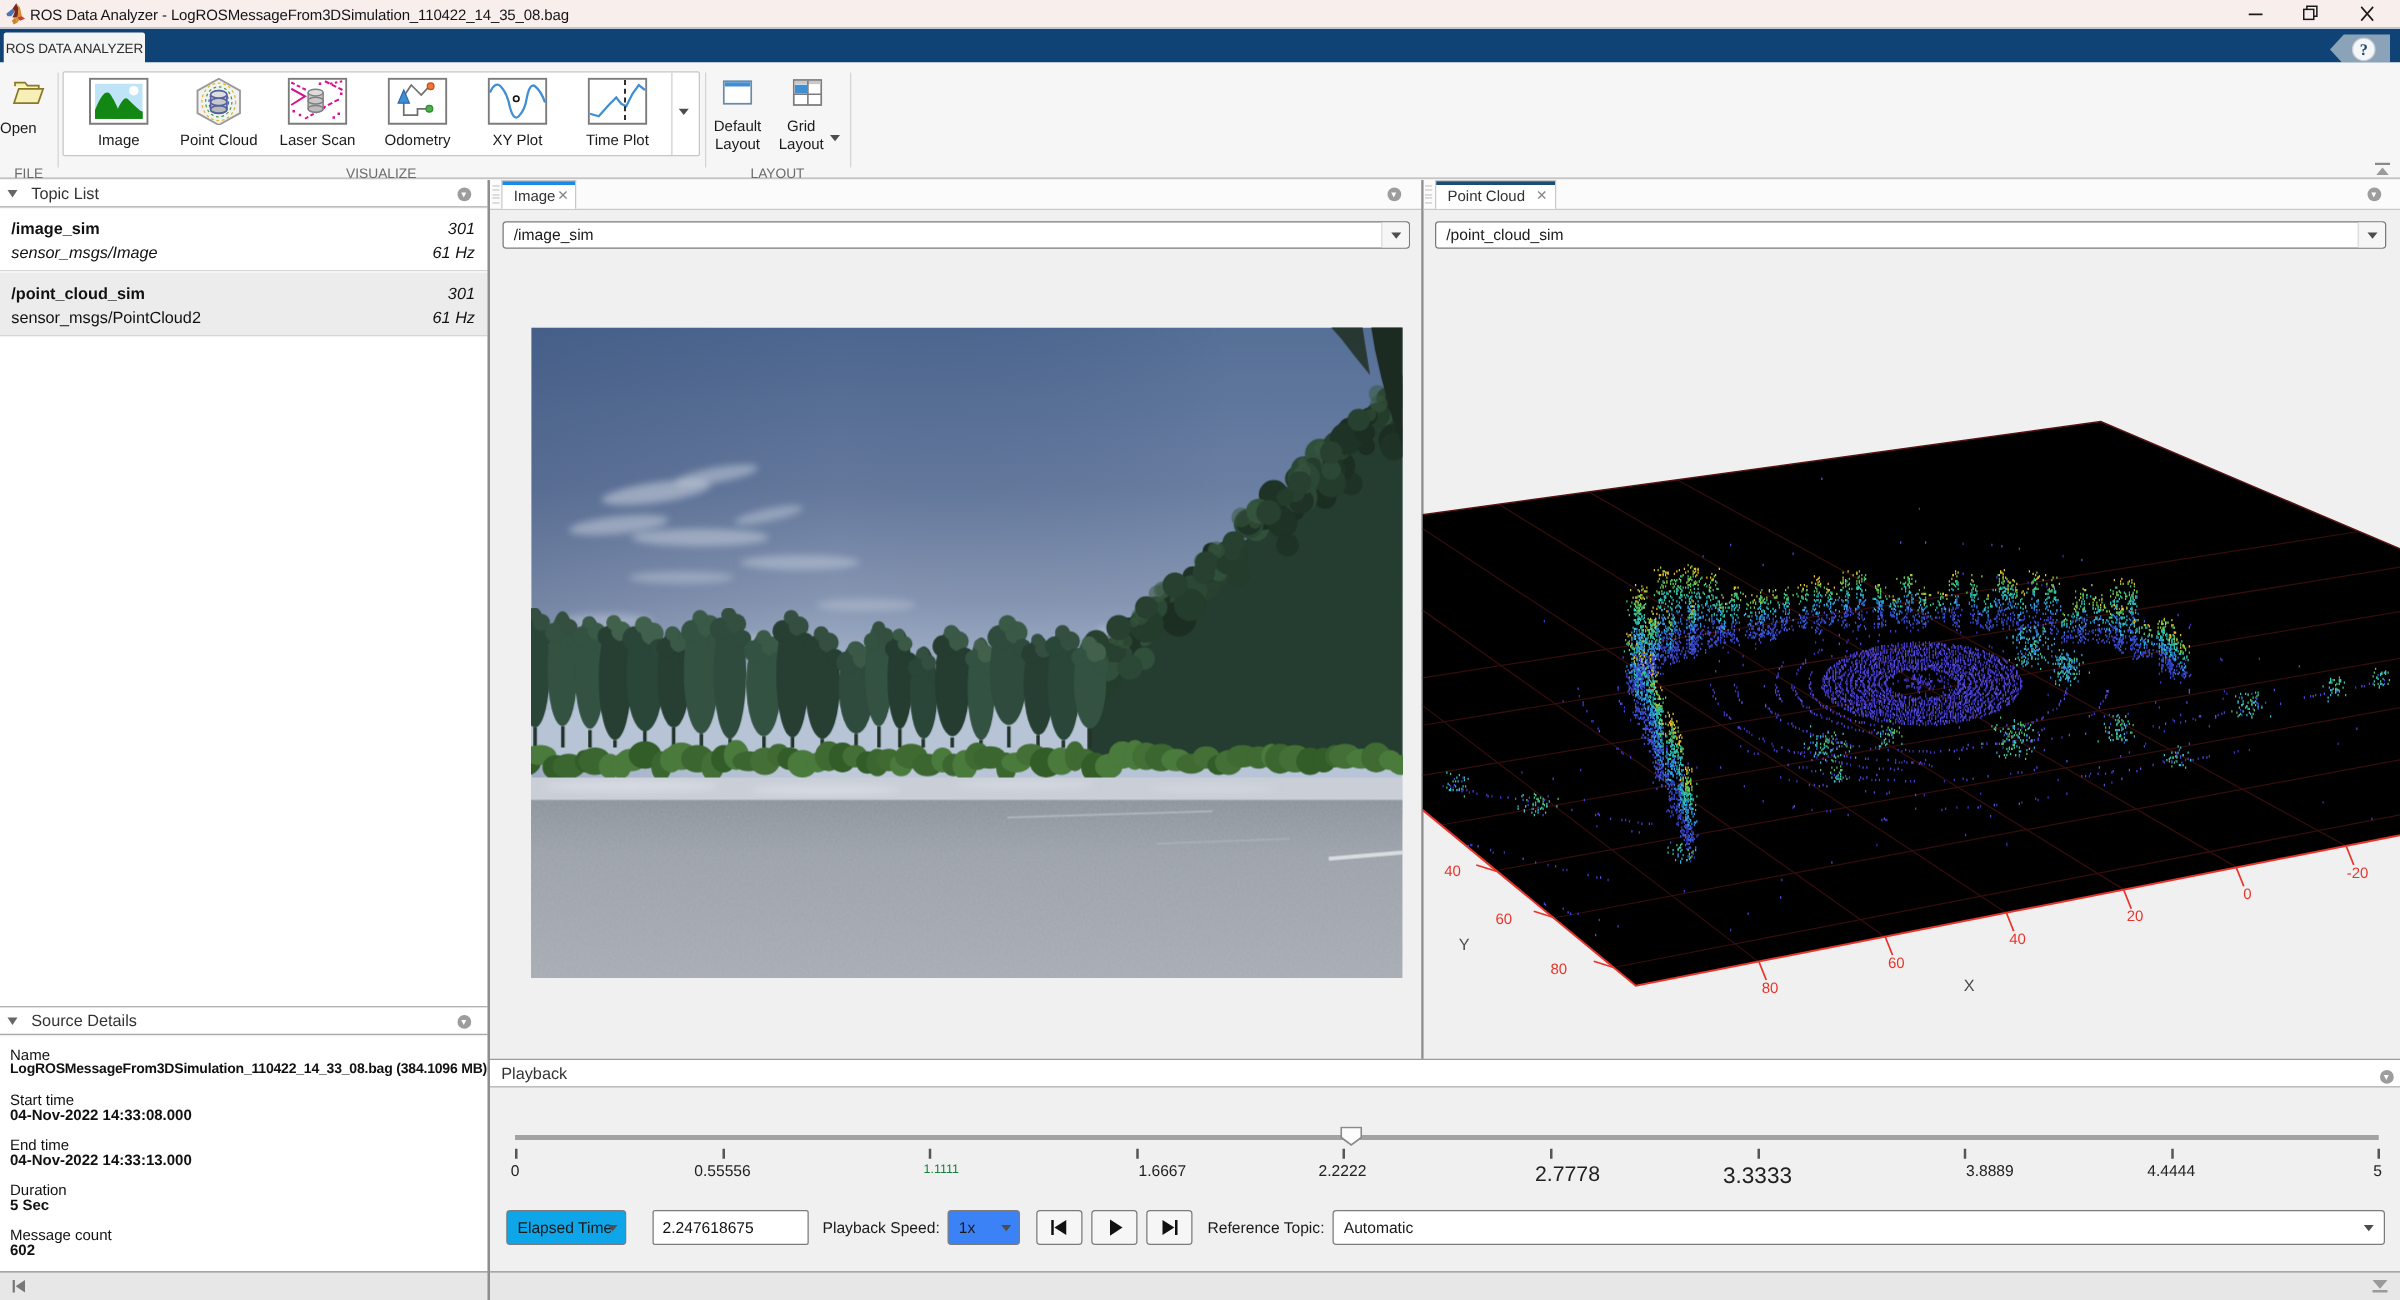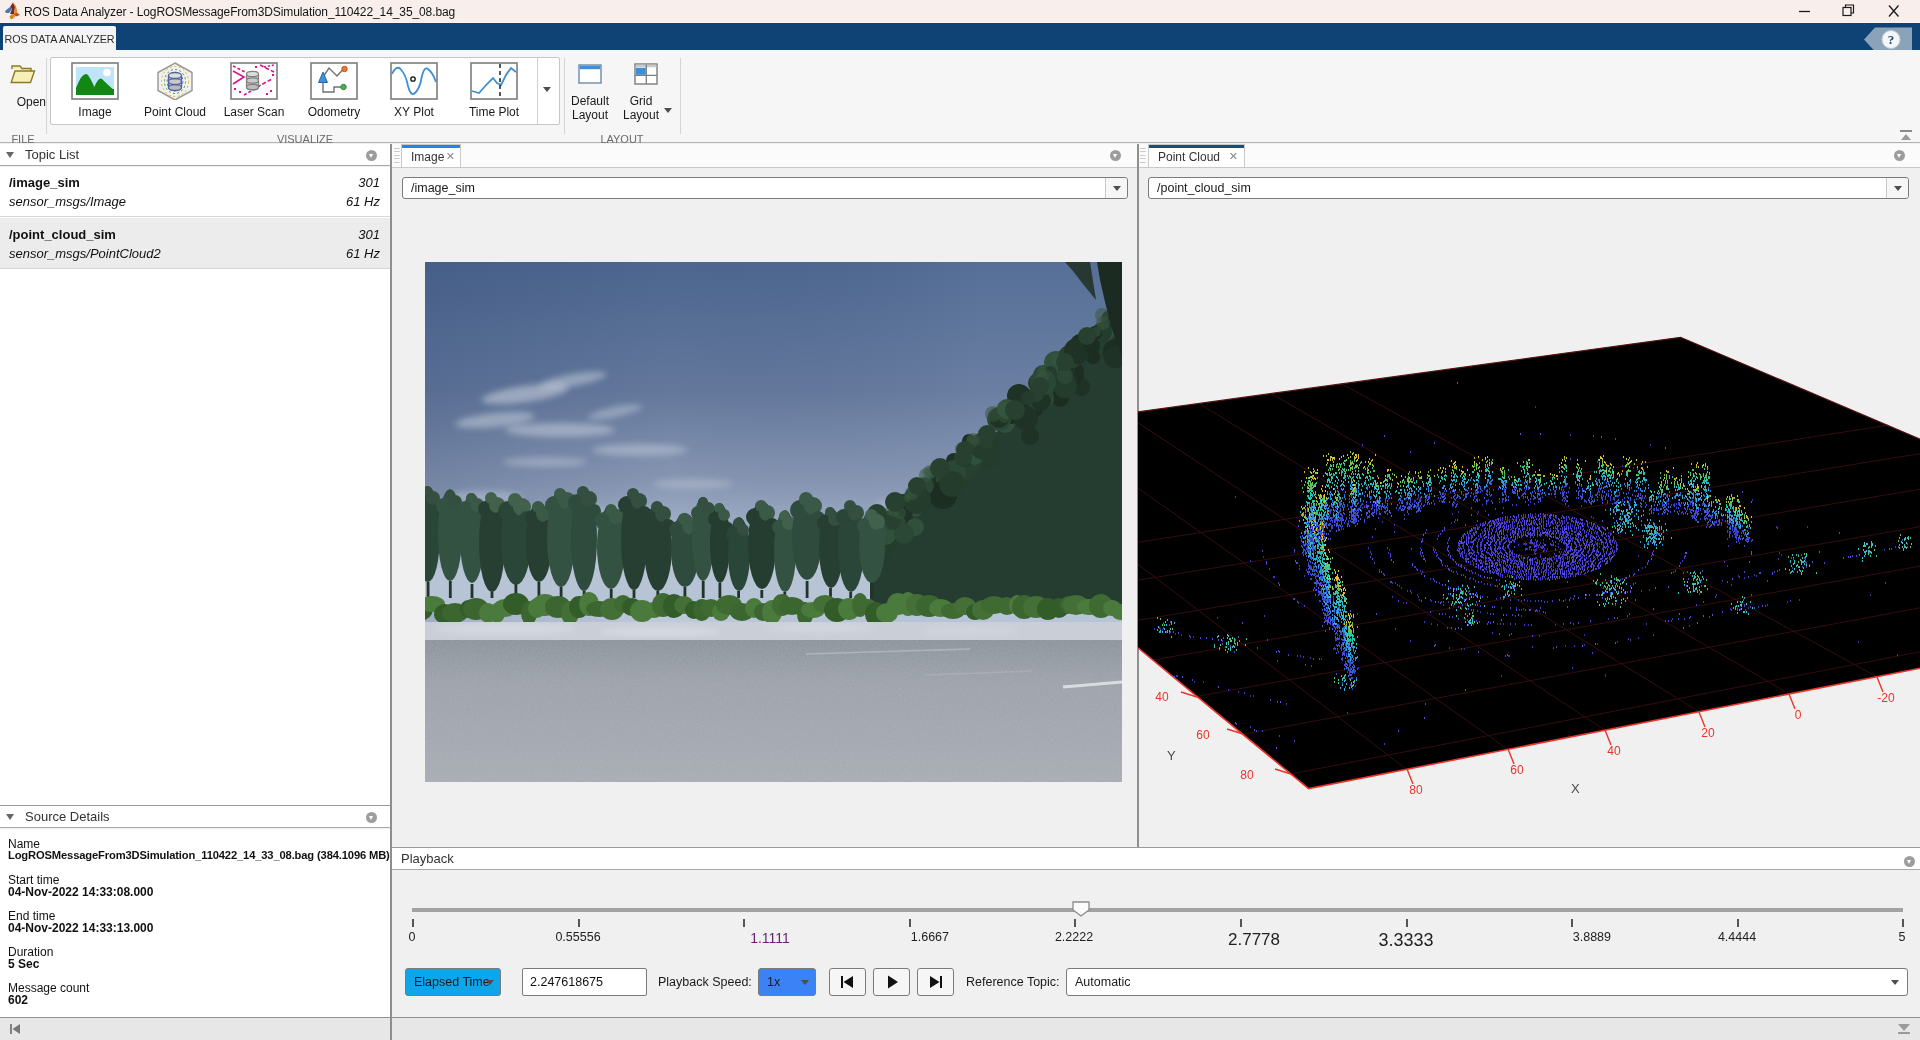--- a/index.html
+++ b/index.html
@@ -6,21 +6,21 @@
 #titlebar{position:absolute;left:0;top:0;width:1920px;height:22px;background:#f8efed}
 #titlebar .title{position:absolute;left:24px;top:4.5px;font-size:12px;color:#141414;letter-spacing:-0.1px}
 #ribbon{position:absolute;left:0;top:22px;width:1920px;height:28px;background:#0f4376;border-top:1px solid #fbf4f3}
 #rtab{position:absolute;left:3px;top:3px;width:113px;height:25px;background:#f4f4f4;border-radius:2px 2px 0 0;
  font-size:10.8px;color:#2b2b2b;text-align:center;line-height:26px;letter-spacing:-0.1px}
 #toolstrip{position:absolute;left:0;top:50px;width:1920px;height:93px;background:#f6f6f6;border-bottom:1px solid #b4b4b4}
 .seclabel{position:absolute;font-size:11px;color:#6b6b6b;top:83px;text-align:center}
 .secdiv{position:absolute;top:8px;height:76px;width:1px;background:#d4d4d4}
 .tool-label{position:absolute;font-size:12px;color:#1a1a1a;text-align:center}
 #gallery{position:absolute;left:50px;top:7px;width:510px;height:68px;background:#fff;border:1px solid #c6c6c6;border-radius:2px}
-#open-label{position:absolute;left:0px;top:45px;width:46px;text-align:right;font-size:12px;color:#1a1a1a}
+#open-label{position:absolute;left:0px;top:45px;width:46px;text-align:left;font-size:12px;color:#1a1a1a}
 .panel-h{position:absolute;background:#fff;border-bottom:1px solid #a9a9a9}
 .panel-h .cap{position:absolute;left:25px;top:3px;font-size:13px;color:#333}
 .gearbtn{position:absolute;width:11px;height:11px;border-radius:50%;background:#9d9d9d}
 .gearbtn:after{content:"";position:absolute;left:2.7px;top:4px;border-left:2.8px solid transparent;border-right:2.8px solid transparent;border-top:4.5px solid #fff}
 .coltri{position:absolute;width:0;height:0;border-left:4.5px solid transparent;border-right:4.5px solid transparent;border-top:6px solid #666}
 .tabbar{position:absolute;background:#fbfbfb;border-bottom:1px solid #c9c9c9;height:24px}
 .dtab{position:absolute;top:0;height:23px;background:#fff;border:1px solid #c9c9c9;border-bottom:none;font-size:12px;color:#333}
 .dtab .x{color:#888;font-size:11px}
 .combo{position:absolute;height:22px;background:#fff;border:1px solid #7b7b7b;border-radius:3px;font-size:12.5px;color:#1a1a1a}
 .combo .txt{position:absolute;left:8px;top:3px}
@@ -167,21 +167,21 @@
 <div class="abs" style="left:0;top:167px;width:390px;height:638px;background:#fff">
     <div class="abs" style="left:0;top:0;width:390px;height:50px;background:#fff;border-bottom:1px solid #d6d6d6">
       <div class="abs" style="left:9px;top:8px;font-size:13px;font-weight:bold;color:#111">/image_sim</div>
       <div class="abs" style="right:10px;top:8px;font-size:13px;font-style:italic;color:#111">301</div>
       <div class="abs" style="left:9px;top:27px;font-size:13px;font-style:italic;color:#111">sensor_msgs/Image</div>
       <div class="abs" style="right:10px;top:27px;font-size:13px;font-style:italic;color:#111">61 Hz</div>
     </div>
     <div class="abs" style="left:0;top:51px;width:390px;height:51px;background:#ececec;border-bottom:1px solid #d6d6d6">
       <div class="abs" style="left:9px;top:9px;font-size:13px;font-weight:bold;color:#111">/point_cloud_sim</div>
       <div class="abs" style="right:10px;top:9px;font-size:13px;font-style:italic;color:#111">301</div>
-      <div class="abs" style="left:9px;top:28px;font-size:13px;font-style:italic;color:#111">sensor_msgs/PointCloud2</div>
+      <div class="abs" style="left:9px;top:28px;font-size:13px;color:#111">sensor_msgs/PointCloud2</div>
       <div class="abs" style="right:10px;top:28px;font-size:13px;font-style:italic;color:#111">61 Hz</div>
     </div>
   </div>
 <div class="abs" style="left:0;top:805px;width:390px;height:1px;background:#9a9a9a"></div>
 <div class="panel-h" style="left:0;top:806px;width:390px;height:22px">
     <div class="cap">Source Details</div>
   </div>
 <div class="coltri" style="left:6px;top:814px"></div>
 <div class="gearbtn" style="left:366px;top:812px"></div>
 <div class="abs" style="left:0;top:829px;width:390px;height:188px;background:#fff;font-size:12px;color:#111">
@@ -696,21 +696,21 @@
     <div class="cap" style="left:9px">Playback</div>
   </div>
 <div class="gearbtn" style="left:1904px;top:856px"></div>
 <div class="abs" style="left:392px;top:871px;width:1528px;height:146px;background:#f0f0f0"></div>
 <div class="abs" style="left:412px;top:908px;width:1491px;height:4px;background:#a2a2a2"></div>
 <div class="abs" style="left:412px;top:919px;width:1.5px;height:8px;background:#555"></div>
 <div class="abs" style="left:372px;top:930px;width:80px;text-align:center;font-size:12.5px;color:#222">0</div>
 <div class="abs" style="left:578px;top:919px;width:1.5px;height:8px;background:#555"></div>
 <div class="abs" style="left:538px;top:930px;width:80px;text-align:center;font-size:12.5px;color:#222">0.55556</div>
 <div class="abs" style="left:743px;top:919px;width:1.5px;height:8px;background:#555"></div>
-<div class="abs" style="left:730px;top:930px;width:80px;text-align:center;font-size:14px;color:#701a75">1.1111</div>
+<div class="abs" style="left:713px;top:930px;width:80px;text-align:center;font-size:10px;color:#15803d">1.1111</div>
 <div class="abs" style="left:909px;top:919px;width:1.5px;height:8px;background:#555"></div>
 <div class="abs" style="left:869px;top:930px;width:80px;text-align:right;font-size:12.5px;color:#222">1.6667</div>
 <div class="abs" style="left:1074px;top:919px;width:1.5px;height:8px;background:#555"></div>
 <div class="abs" style="left:1034px;top:930px;width:80px;text-align:center;font-size:12.5px;color:#222">2.2222</div>
 <div class="abs" style="left:1240px;top:919px;width:1.5px;height:8px;background:#555"></div>
 <div class="abs" style="left:1200px;top:930px;width:80px;text-align:right;font-size:17px;color:#222">2.7778</div>
 <div class="abs" style="left:1406px;top:919px;width:1.5px;height:8px;background:#555"></div>
 <div class="abs" style="left:1366px;top:930px;width:80px;text-align:center;font-size:18px;color:#222">3.3333</div>
 <div class="abs" style="left:1571px;top:919px;width:1.5px;height:8px;background:#555"></div>
 <div class="abs" style="left:1531px;top:930px;width:80px;text-align:right;font-size:12.5px;color:#222">3.8889</div>

